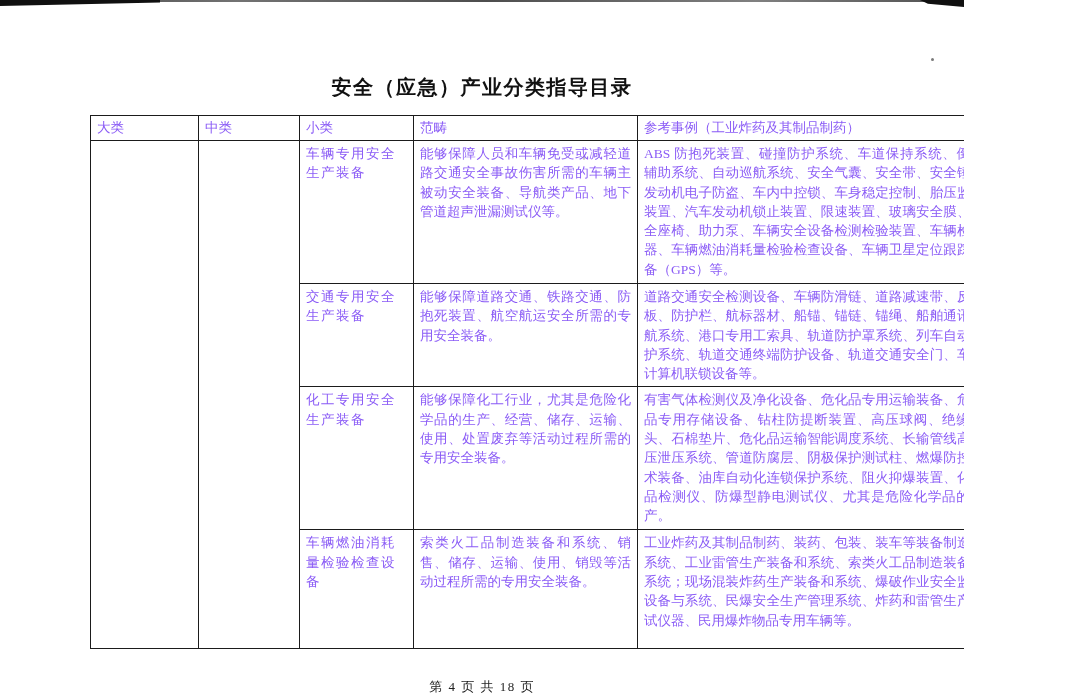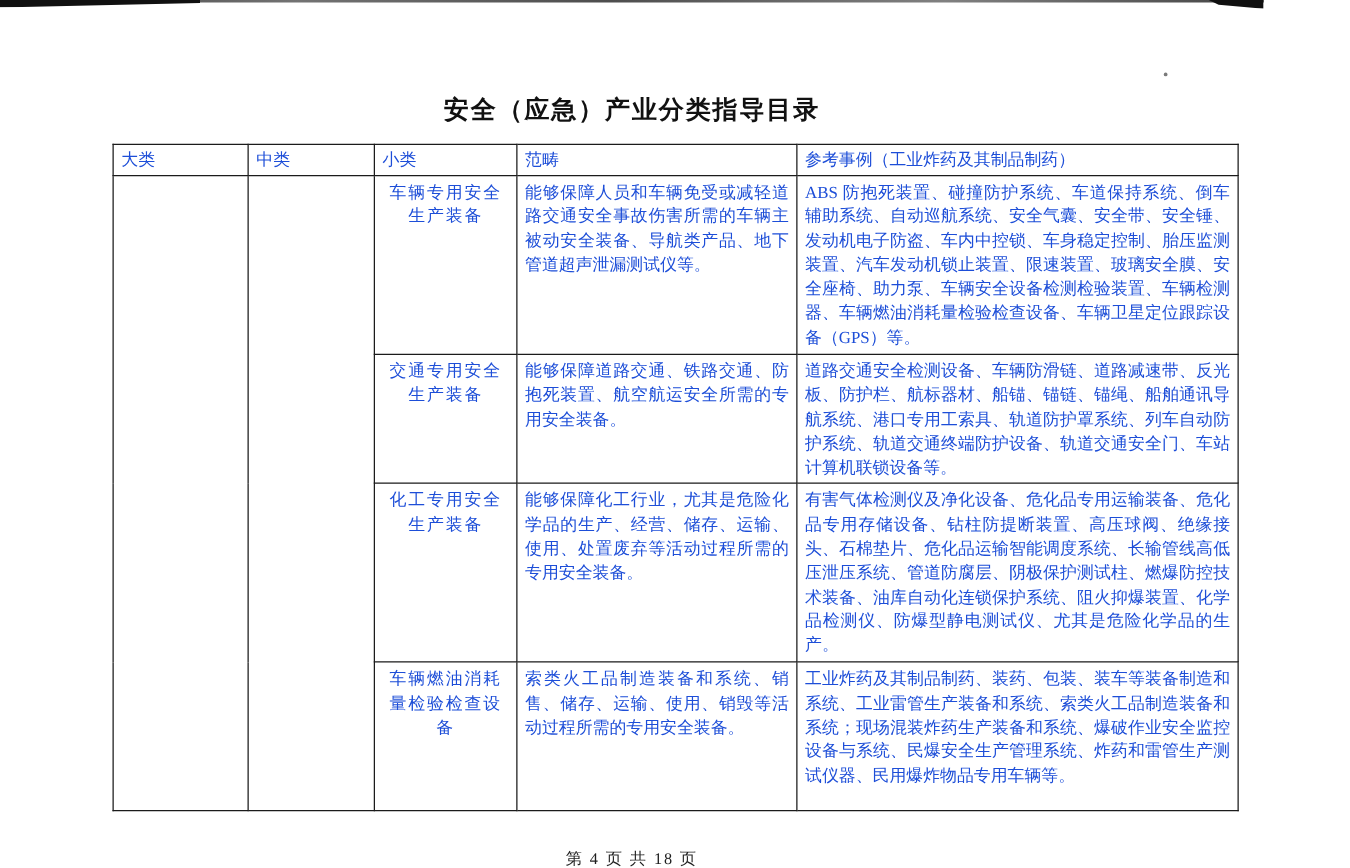--- a/index.html
+++ b/index.html
@@ -4,21 +4,20 @@
 <style>
   html, body { margin: 0; padding: 0; }
   .page {
     position: relative;
     width: 964px;
     height: 694px;
     background: #ffffff;
     overflow: hidden;
     font-family: "Liberation Serif", "DejaVu Serif", serif;
     color: #151515;
-    padding-left: 47px;
   }
 
   
   .artifact { position: absolute; background: #101010; }
   .art-topleft  { left: 0; top: 0; width: 160px; height: 6px;
                   clip-path: polygon(0 0, 100% 0, 100% 40%, 0 100%); }
   .art-topline  { left: 0; top: 0; width: 1080px; height: 2px;
                   background: linear-gradient(90deg,#1a1a1a 0%,#5a5a5a 22%,#2e2e2e 45%,#6a6a6a 70%,#262626 92%,#000 100%);
                   opacity: .85; }
   .art-topright { right: 0; top: 0; width: 44px; height: 7px;
@@ -49,37 +48,37 @@
   }
   .catalog th, .catalog td {
     border: 1.5px solid #1b1b1b;
     vertical-align: top;
     padding: 3px 6px;
     font-size: 13.5px;
     line-height: 1.43;
     font-weight: normal;
     text-align: left;
     word-break: break-all;
-    color: #1d4ed8;
+    color: #8b5cf6;
   }
   .catalog thead tr { height: 25px; }
   .catalog thead th { vertical-align: middle; padding-top: 1px; padding-bottom: 1px; }
 
   .col-major  { width: 108px; }
   .col-middle { width: 101px; }
   .col-sub    { width: 114px; }
   .col-scope  { width: 224px; }
   .col-ex     { width: 353px; }
 
   .row-1 { height: 143px; }
   .row-2 { height: 97px;  }
   .row-3 { height: 143px; margin-top: 11px; }
   .row-4 { height: 119px; }
 
-  td.sub { letter-spacing: 1.5px; text-align: center; }
+  td.sub { letter-spacing: 1.5px; }
   td.scope, td.examples { text-align: justify; }
 
   .footer {
     position: absolute;
     top: 678px; left: 0; width: 100%;
     text-align: center;
     font-size: 13px;
     letter-spacing: 1.5px;
     color: #1f1f1f;
   }

